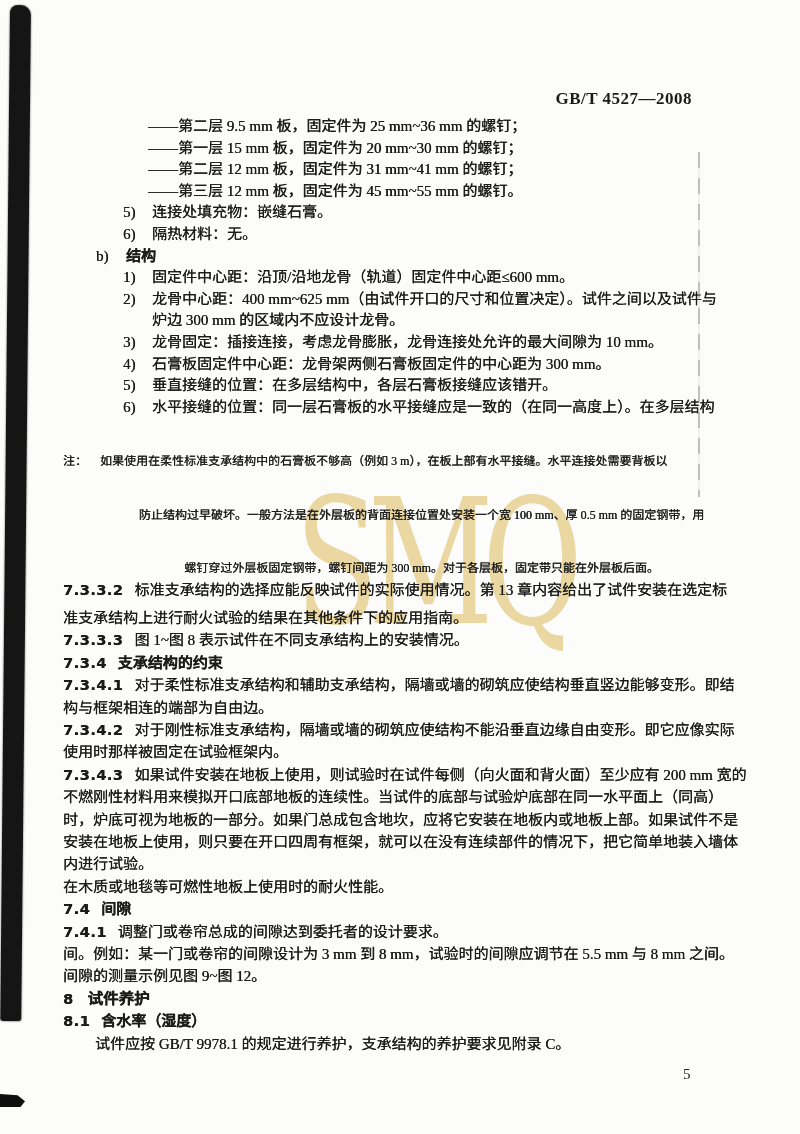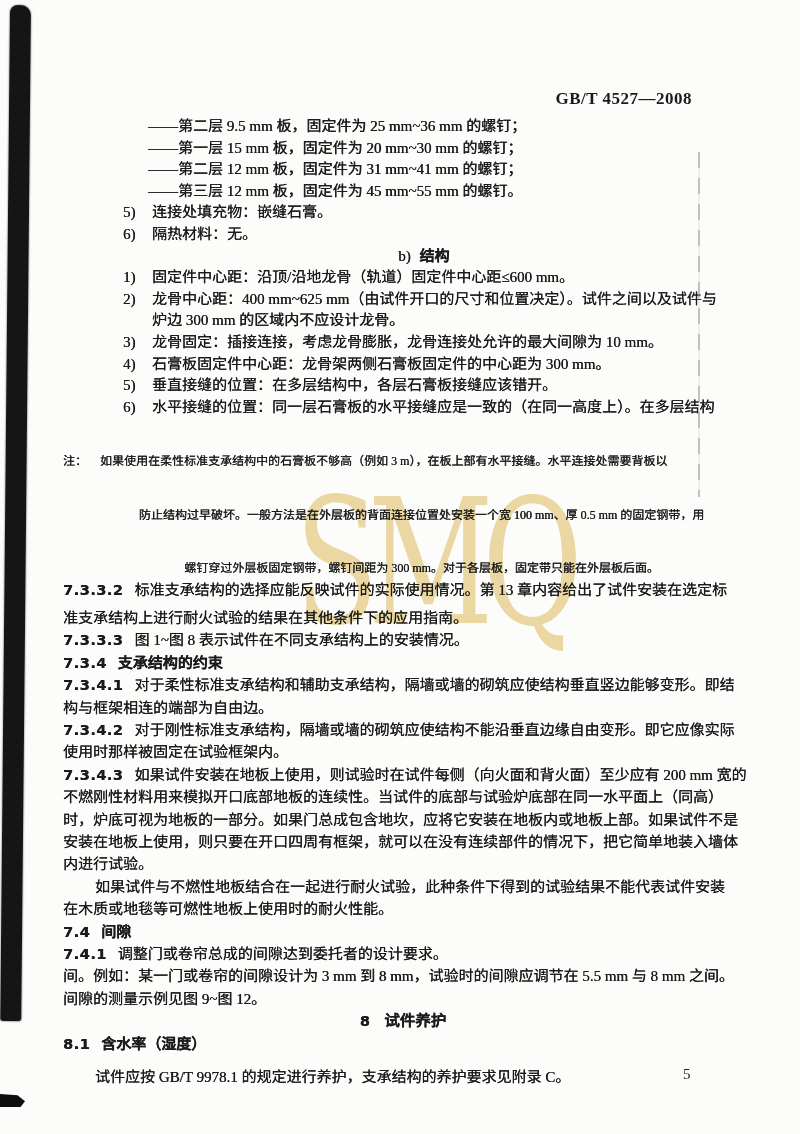--- a/index.html
+++ b/index.html
@@ -66,37 +66,37 @@
     text-shadow:.3px 0 0 currentColor;
   }
   .line{white-space:nowrap;line-height:22.4px;}
   .num{}
   
   .dash-item,.list-item,.list-cont,.letter-item{line-height:21.6px;}
   .dash-item{padding-left:85px;}
   .list-item{padding-left:60px;}
   .list-item .num{display:inline-block;width:29px;}
   .list-cont{padding-left:89px;}
-  .letter-item{padding-left:33px;text-align:center;}
+  .letter-item{padding-left:33px;}
   .letter-item .num{display:inline-block;width:30px;}
   .letter-item .txt{font-weight:bold;font-family:"DejaVu Sans","Liberation Sans",sans-serif;}
   
   .note-first,.note-cont{font-size:12px;line-height:19.4px;margin-top:34px;}
   .note-first .num{display:inline-block;width:37px;}
   .note-cont{padding-left:37px;text-align:center;}
   
   .clause .num,.clause-heading .num,.section-heading .num{
     font-family:"DejaVu Sans","Liberation Sans",sans-serif;
     font-weight:bold;font-size:14.5px;letter-spacing:.5px;
     margin-right:11px;
   }
   .clause-heading .txt,.section-heading .txt{
     font-weight:bold;font-family:"DejaVu Sans","Liberation Sans",sans-serif;
   }
-  .section-heading{font-size:15.5px;text-align:center;}
+  .section-heading{font-size:15.5px;}
   .section-heading .num{margin-right:14px;}
   .para-first{padding-left:32px;}
   
   .content .line:nth-child(19){margin-top:6px;}   
   .content .line:nth-child(39){margin-top:11px;}  
   .content .line:nth-child(40){margin-top:25px;}  
   .content .line:nth-child(41){margin-top:9px;}   
 </style>
 </head>
 <body>
@@ -131,21 +131,20 @@
       <div class="line clause-heading"><span class="num">7.3.4</span><span class="txt">支承结构的约束</span></div>
       <div class="line clause"><span class="num">7.3.4.1</span><span class="txt">对于柔性标准支承结构和辅助支承结构，隔墙或墙的砌筑应使结构垂直竖边能够变形。即结</span></div>
       <div class="line body-cont"><span class="txt">构与框架相连的端部为自由边。</span></div>
       <div class="line clause"><span class="num">7.3.4.2</span><span class="txt">对于刚性标准支承结构，隔墙或墙的砌筑应使结构不能沿垂直边缘自由变形。即它应像实际</span></div>
       <div class="line body-cont"><span class="txt">使用时那样被固定在试验框架内。</span></div>
       <div class="line clause"><span class="num">7.3.4.3</span><span class="txt">如果试件安装在地板上使用，则试验时在试件每侧（向火面和背火面）至少应有 200 mm 宽的</span></div>
       <div class="line body-cont"><span class="txt">不燃刚性材料用来模拟开口底部地板的连续性。当试件的底部与试验炉底部在同一水平面上（同高）</span></div>
       <div class="line body-cont"><span class="txt">时，炉底可视为地板的一部分。如果门总成包含地坎，应将它安装在地板内或地板上部。如果试件不是</span></div>
       <div class="line body-cont"><span class="txt">安装在地板上使用，则只要在开口四周有框架，就可以在没有连续部件的情况下，把它简单地装入墙体</span></div>
       <div class="line body-cont"><span class="txt">内进行试验。</span></div>
-      <div class="line para-first"><span class="txt">如果试件与不燃性地板结合在一起进行耐火试验，此种条件下得到的试验结果不能代表试件安装</span></div>
       <div class="line body-cont"><span class="txt">在木质或地毯等可燃性地板上使用时的耐火性能。</span></div>
       <div class="line clause-heading"><span class="num">7.4</span><span class="txt">间隙</span></div>
       <div class="line clause"><span class="num">7.4.1</span><span class="txt">调整门或卷帘总成的间隙达到委托者的设计要求。</span></div>
       <div class="line body-cont"><span class="txt">间。例如：某一门或卷帘的间隙设计为 3 mm 到 8 mm，试验时的间隙应调节在 5.5 mm 与 8 mm 之间。</span></div>
       <div class="line body-cont"><span class="txt">间隙的测量示例见图 9~图 12。</span></div>
       <div class="line section-heading"><span class="num">8</span><span class="txt">试件养护</span></div>
       <div class="line clause-heading"><span class="num">8.1</span><span class="txt">含水率（湿度）</span></div>
       <div class="line para-first"><span class="txt">试件应按 GB/T 9978.1 的规定进行养护，支承结构的养护要求见附录 C。</span></div>
     </div>
   <div class="page-number">5</div>

